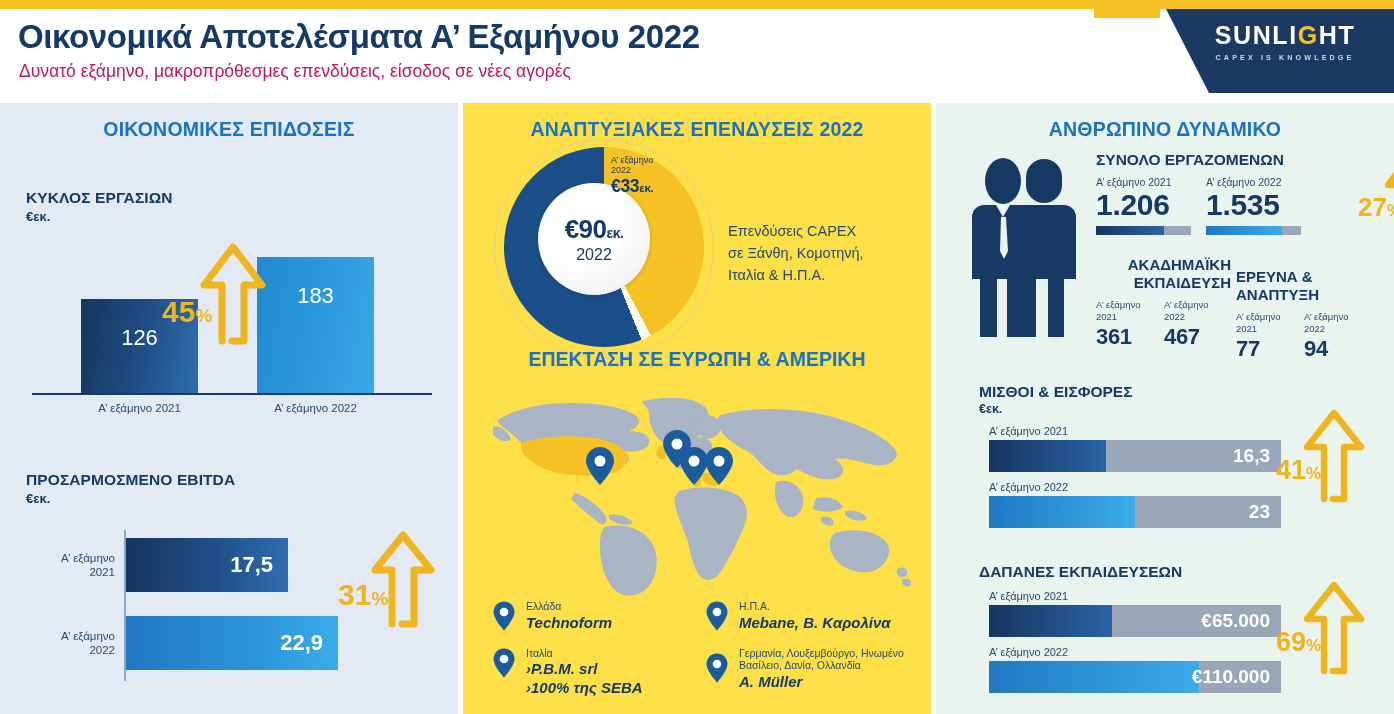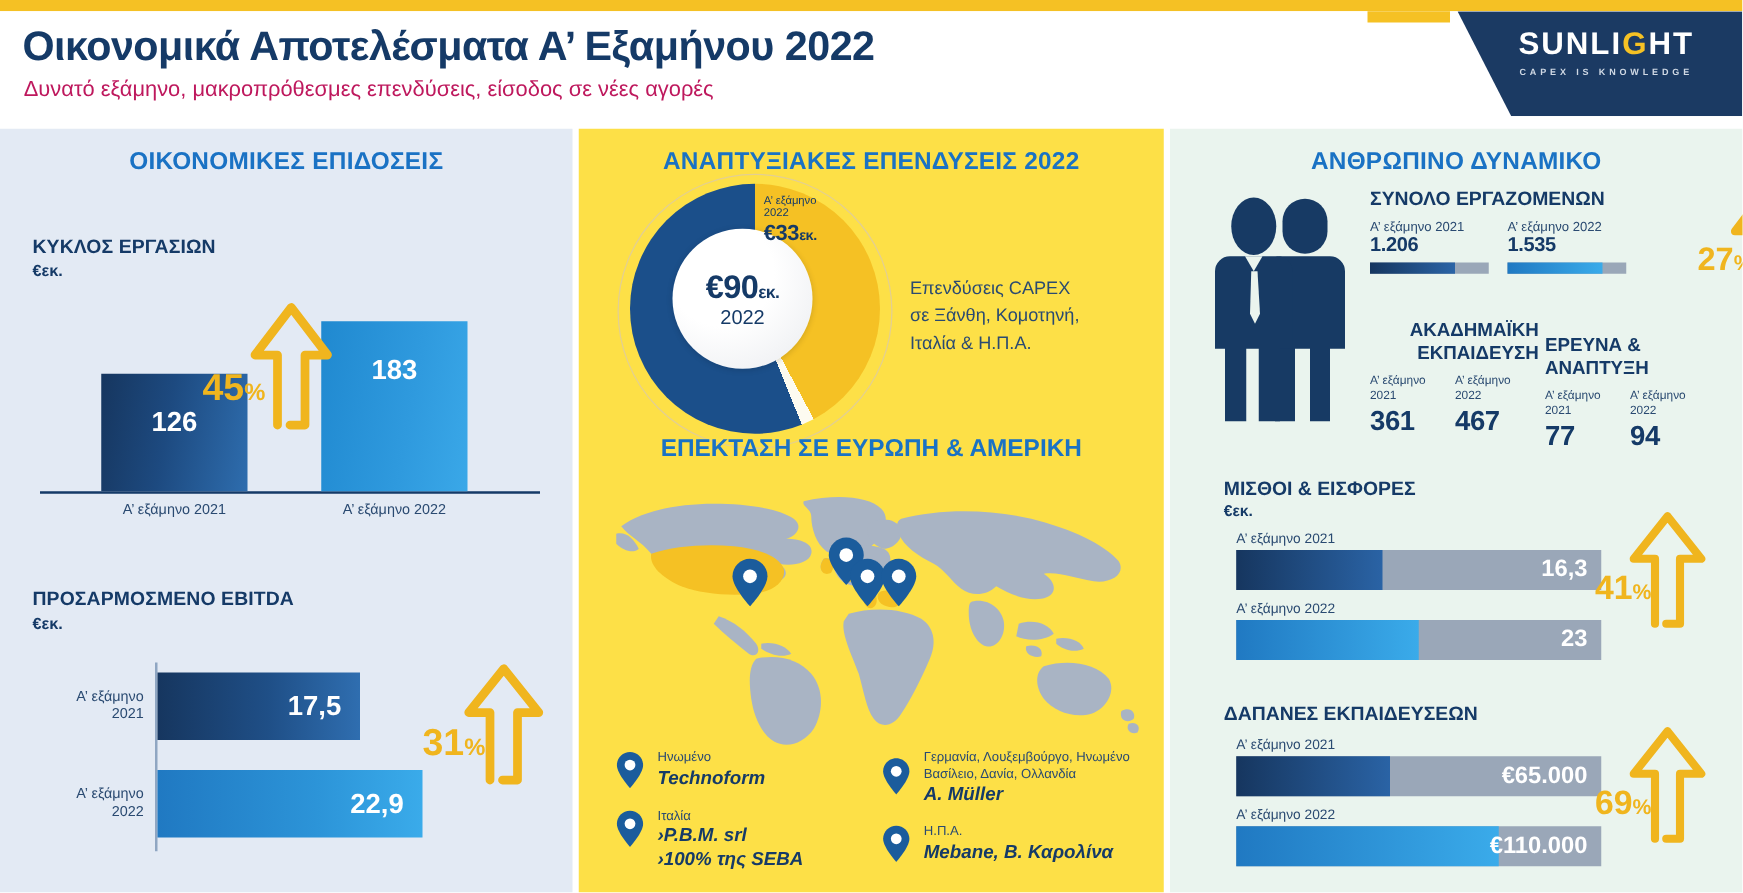--- a/index.html
+++ b/index.html
@@ -60,21 +60,21 @@
   .sec-title { font-size: 15.5px; font-weight: bold; color: #153a67; letter-spacing: 0.1px; }
   .sec-unit  { font-size: 13px; font-weight: bold; color: #153a67; margin-top: 2px; }
 
   
   .turnover { position: absolute; left: 26px; top: 86px; width: 410px; }
   .tv-chart { position: relative; margin-top: 22px; height: 175px; width: 410px; }
   .tv-axis { position: absolute; left: 6px; bottom: 26px; width: 400px; height: 2px; background: #153a67; }
   .tv-bar { position: absolute; bottom: 28px; width: 117px; }
   .tv-bar .val {
     position: absolute; left: 0; width: 100%; top: 26px;
-    text-align: center; color: #fff; font-size: 22px; font-weight: bold;
+    text-align: center; color: #fff; font-size: 22px; font-weight: normal;
   }
   .tv-bar .cap {
     position: absolute; left: -22px; width: 161px; top: 100%; margin-top: 9px;
     text-align: center; font-size: 11.5px; color: #2a4a71;
   }
   .tv-b1 { left: 55px; height: 94px; background: linear-gradient(100deg,#16365f 0%,#1d4a80 45%,#2e6dae 100%); }
   .tv-b2 { left: 231px; height: 136px; background: linear-gradient(100deg,#2089d0 0%,#2f9ade 60%,#3aa8e8 100%); }
   .arrow-45 { position: absolute; left: 140px; bottom: 70px; }
 
   
@@ -152,21 +152,21 @@
   .loc-name { font-size: 15px; font-weight: bold; color: #153a67; line-height: 1.25; margin-top: 1px; font-style: italic; }
 
   
   .people-icon { position: absolute; left: 30px; top: 50px; }
   .hr-total { position: absolute; left: 160px; top: 48px; width: 280px; }
   .hr-total .hdr { font-size: 15.5px; font-weight: bold; color: #153a67; }
   .hr-cols { position: relative; margin-top: 7px; height: 54px; }
   .hr-col { position: absolute; top: 0; width: 112px; }
   .hr-col.c1 { left: 0; } .hr-col.c2 { left: 110px; }
   .hr-col .yr { font-size: 10.5px; color: #2a4a71; }
-  .hr-col .num { font-size: 16px; font-weight: bold; color: #153a67; line-height: 1.12; letter-spacing: -0.3px; }
+  .hr-col .num { font-size: 30px; font-weight: bold; color: #153a67; line-height: 1.12; letter-spacing: -0.3px; }
   .hr-col .track { margin-top: 4px; height: 9px; width: 95px; background: #9aa7b8; }
   .hr-col .fill { height: 100%; }
   .hr-col.c1 .fill { background: linear-gradient(90deg,#16365f 0%,#2b64a6 100%); }
   .hr-col.c2 .fill { background: linear-gradient(90deg,#2079c2 0%,#3aabea 100%); }
   .arrow-27 { position: absolute; left: 428px; top: 42px; }
 
   .hr-sub { position: absolute; top: 153px; }
   .hr-sub .hdr2 { font-size: 15px; font-weight: bold; color: #153a67; line-height: 1.18; }
   .hr-sub .pair { position: relative; margin-top: 8px; height: 54px; }
   .hr-sub .p { position: absolute; top: 0; }
@@ -383,58 +383,58 @@
 
     <div class="locs">
       <div class="loc-col loc-c1">
         <div class="loc-item">
           <span class="loc-pin">
             <svg width="22" height="30" viewBox="0 0 22 30">
                 <path d="M11 0.5 C16.8 0.5 21.5 5.2 21.5 11 C21.5 18 11 29.5 11 29.5 C11 29.5 0.5 18 0.5 11 C0.5 5.2 5.2 0.5 11 0.5 Z" fill="#1b5c9c"></path>
                 <circle cx="11" cy="11" r="4.3" fill="#ffffff"></circle>
               </svg>
           </span>
-          <div class="loc-country">Ηνωμένο</div>
+          <div class="loc-country">Ελλάδα</div>
           <div class="loc-name">Technoform</div>
         </div>
         <div class="loc-item">
           <span class="loc-pin">
             <svg width="22" height="30" viewBox="0 0 22 30">
                 <path d="M11 0.5 C16.8 0.5 21.5 5.2 21.5 11 C21.5 18 11 29.5 11 29.5 C11 29.5 0.5 18 0.5 11 C0.5 5.2 5.2 0.5 11 0.5 Z" fill="#1b5c9c"></path>
                 <circle cx="11" cy="11" r="4.3" fill="#ffffff"></circle>
               </svg>
           </span>
           <div class="loc-country">Ιταλία</div>
           <div class="loc-name" style="white-space:pre-line;">›P.B.M. srl
 ›100% της SEBA</div>
         </div>
       </div>
 
       <div class="loc-col loc-c2">
         <div class="loc-item">
+          <span class="loc-pin">
+            <svg width="22" height="30" viewBox="0 0 22 30">
+                <path d="M11 0.5 C16.8 0.5 21.5 5.2 21.5 11 C21.5 18 11 29.5 11 29.5 C11 29.5 0.5 18 0.5 11 C0.5 5.2 5.2 0.5 11 0.5 Z" fill="#1b5c9c"></path>
+                <circle cx="11" cy="11" r="4.3" fill="#ffffff"></circle>
+              </svg>
+          </span>
+          <div class="loc-country">Η.Π.Α.</div>
+          <div class="loc-name">Mebane, Β. Καρολίνα</div>
+        </div>
+        <div class="loc-item">
           <span class="loc-pin" style="top:6px;">
             <svg width="22" height="30" viewBox="0 0 22 30">
                 <path d="M11 0.5 C16.8 0.5 21.5 5.2 21.5 11 C21.5 18 11 29.5 11 29.5 C11 29.5 0.5 18 0.5 11 C0.5 5.2 5.2 0.5 11 0.5 Z" fill="#1b5c9c"></path>
                 <circle cx="11" cy="11" r="4.3" fill="#ffffff"></circle>
               </svg>
           </span>
           <div class="loc-country" style="white-space:pre-line;">Γερμανία, Λουξεμβούργο, Ηνωμένο
 Βασίλειο, Δανία, Ολλανδία</div>
           <div class="loc-name">A. Müller</div>
         </div>
-        <div class="loc-item">
-          <span class="loc-pin">
-            <svg width="22" height="30" viewBox="0 0 22 30">
-                <path d="M11 0.5 C16.8 0.5 21.5 5.2 21.5 11 C21.5 18 11 29.5 11 29.5 C11 29.5 0.5 18 0.5 11 C0.5 5.2 5.2 0.5 11 0.5 Z" fill="#1b5c9c"></path>
-                <circle cx="11" cy="11" r="4.3" fill="#ffffff"></circle>
-              </svg>
-          </span>
-          <div class="loc-country">Η.Π.Α.</div>
-          <div class="loc-name">Mebane, Β. Καρολίνα</div>
-        </div>
       </div>
     </div>
   </div>
 
   <div class="panel panel-right">
     <div class="panel-title">ΑΝΘΡΩΠΙΝΟ ΔΥΝΑΜΙΚΟ</div>
 
     <div class="people-icon">
       <svg width="116" height="190" viewBox="0 0 116 190">
         <g fill="#173a64">

